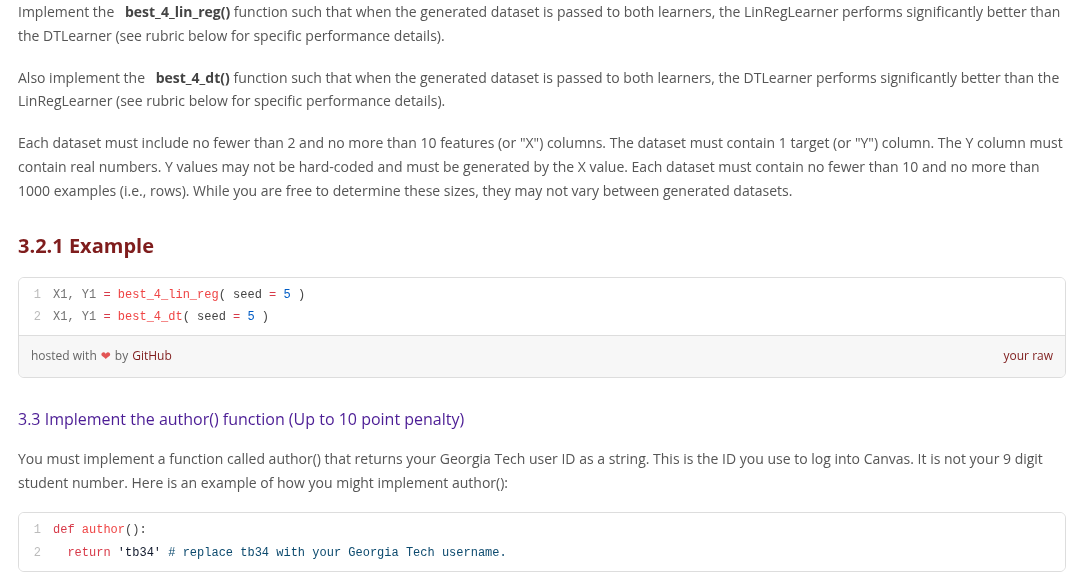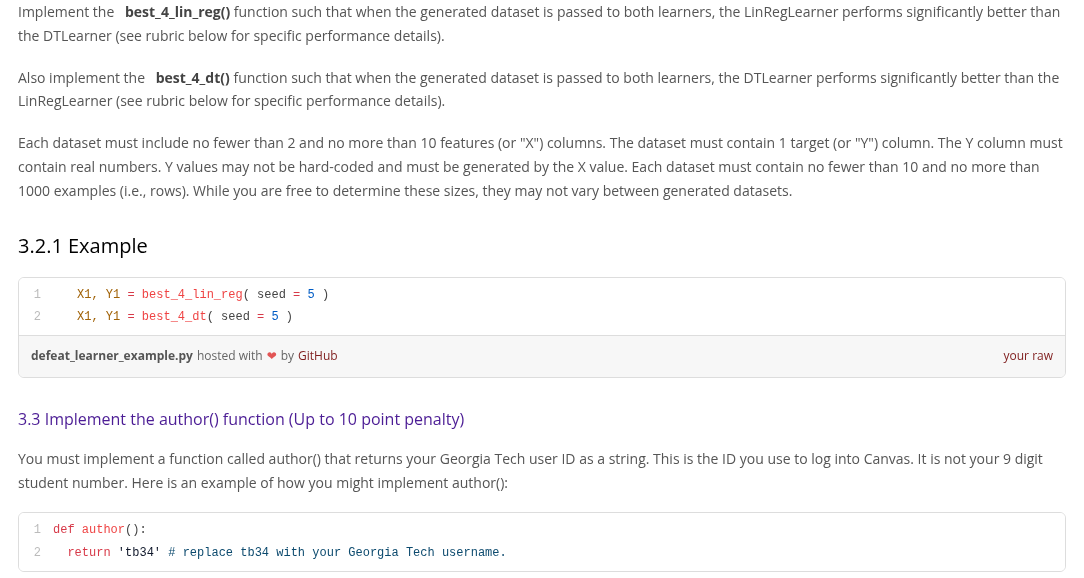--- a/index.html
+++ b/index.html
@@ -10,22 +10,22 @@
     background: #fff;
     padding: 0 18px 40px 18px;
     line-height: 1.7;
     position: relative;
     width: 1084px;
   }
   p { margin: 0 0 18px 0; color: #555; }
   strong { font-weight: 700; color: #444; margin-left: 7px; }
   h3.subhead {
     font-size: 20px;
-    font-weight: 400;
-    color: #000000;
+    font-weight: 700;
+    color: #7f1d1d;
     margin: 26px 0 14px 0;
   }
   h2.sechead {
     font-size: 16px;
     font-weight: 400;
     color: #4c1d95;
     margin: 28px 0 14px 0;
   }
   .gist {
     border: 1px solid #ddd;
@@ -58,21 +58,21 @@
     font-size: 12px;
     color: #666;
     display: flex;
     justify-content: space-between;
     align-items: center;
   }
   .gist-meta .left { display: flex; align-items: center; gap: 4px; }
   .gist-meta a { color: #7f1d1d; text-decoration: none; }
   .gist-meta a.filename { font-weight: 700; color: #555; }
   .heart { color: #e25555; font-size: 12px; }
-  .tok-var { color: #a16207; margin-left: 24px; }
+  .tok-var { color: #737373; }
   .tok-op  { color: #d73a49; }
   .tok-fn  { color: #ef4444; }
   .tok-num { color: #005cc5; }
   .tok-kw  { color: #d73a49; }
   .tok-str { color: #0f172a; }
   .tok-cm  { color: #0c4a6e; }
 </style>
 </head>
 <body>
 
@@ -94,21 +94,20 @@
       <span class="lineno">1</span>
       <span class="codeline"><span class="tok-var">X1, Y1 </span><span class="tok-op">=</span><span class="tok-fn"> best_4_lin_reg</span><span>( seed </span><span class="tok-op">=</span><span class="tok-num"> 5</span><span> )</span></span>
     </div>
     <div class="code-row">
       <span class="lineno">2</span>
       <span class="codeline"><span class="tok-var">X1, Y1 </span><span class="tok-op">=</span><span class="tok-fn"> best_4_dt</span><span>( seed </span><span class="tok-op">=</span><span class="tok-num"> 5</span><span> )</span></span>
     </div>
   </div>
   <div class="gist-meta">
     <span class="left">
-      <a href="#" class="filename">defeat_learner_example.py</a>
       <span> hosted with </span>
       <span class="heart">❤</span>
       <span> by </span>
       <a href="#">GitHub</a>
     </span>
     <a href="#">your raw</a>
   </div>
 </div>
 
 <h2 class="sechead">3.3 Implement the author() function (Up to 10 point penalty)</h2>

